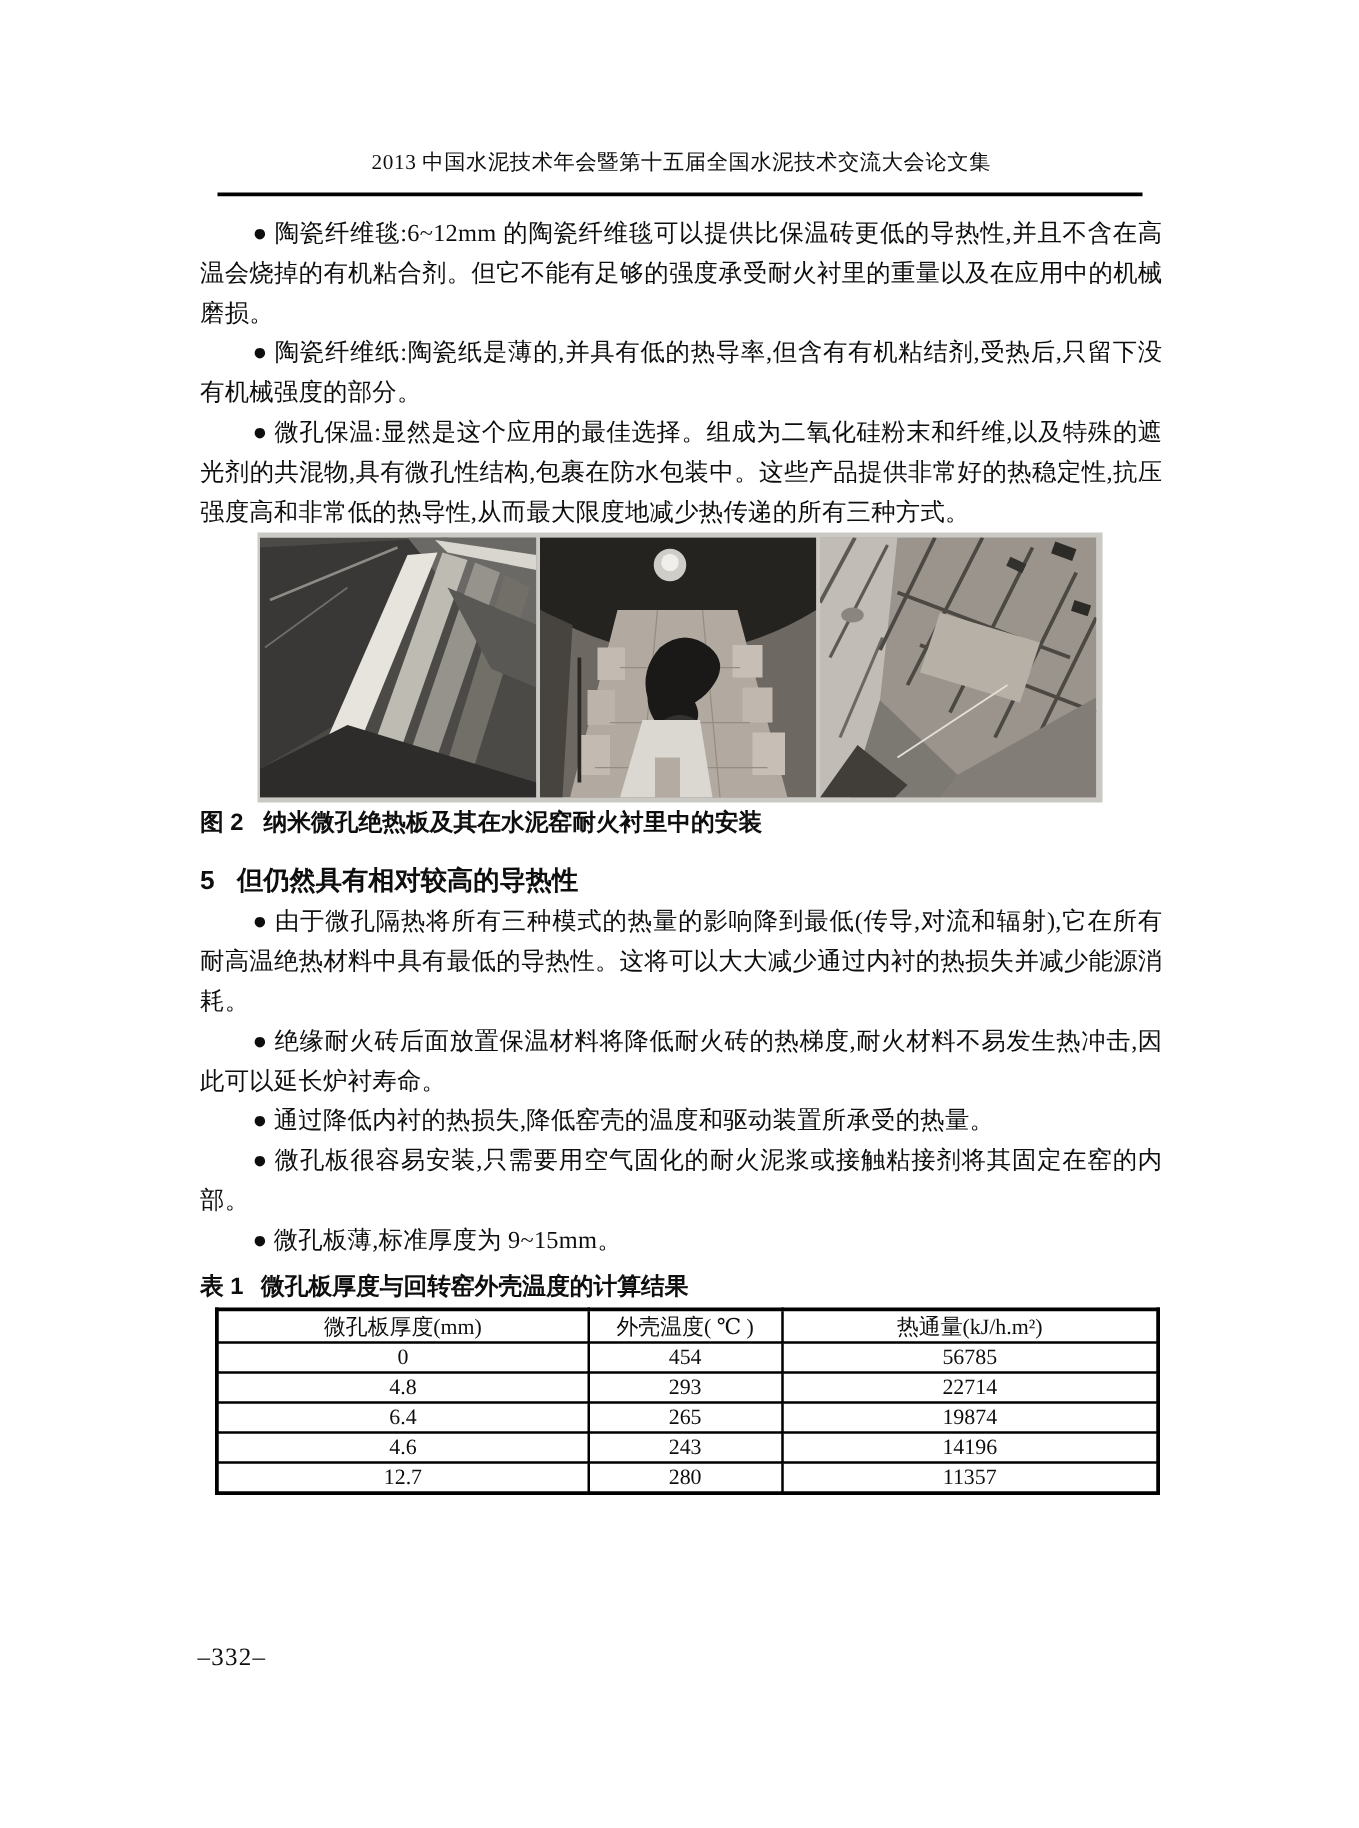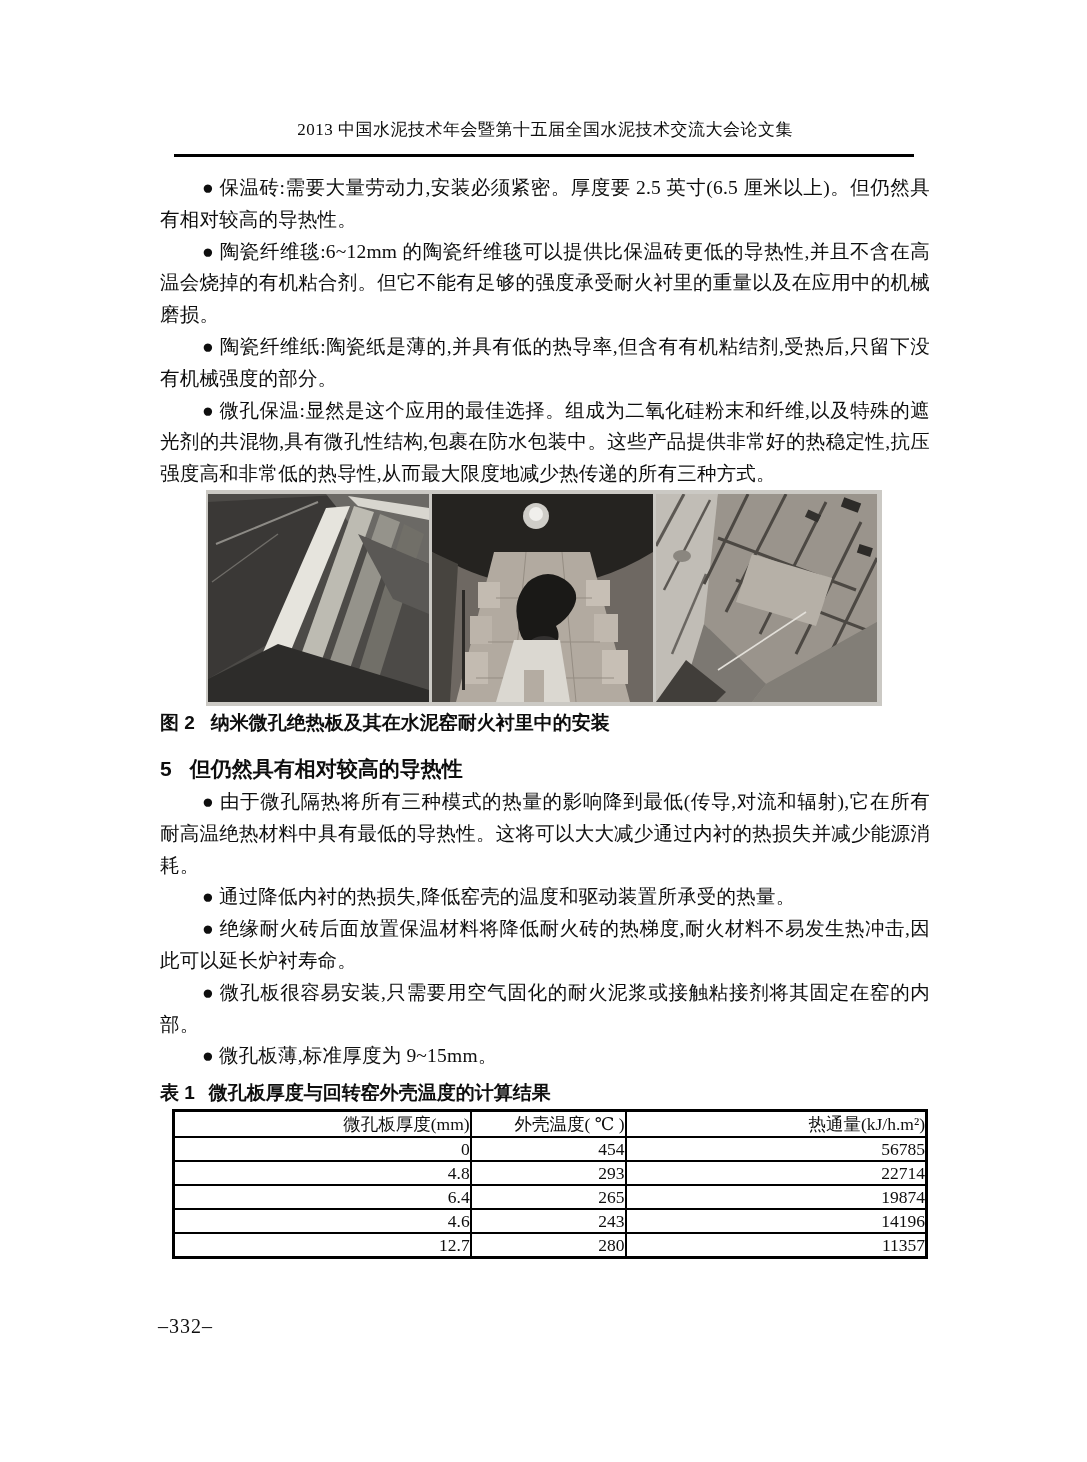--- a/index.html
+++ b/index.html
@@ -77,21 +77,21 @@
   table.data-table {
     margin:3px 0 0 12px;
     width:756px;
     border-collapse:collapse;
     table-layout:fixed;
     border:3px solid #000;
     font-size:17.5px;
   }
   table.data-table th, table.data-table td {
     border:2px solid #000;
-    text-align:right;
+    text-align:center;
     vertical-align:middle;
     font-weight:normal;
     height:22px;
     padding:0;
   }
   .col-thickness { width:39.5%; }
   .col-temp      { width:20.5%; }
   .col-flux      { width:40%; }
   .page-number {
     position:absolute;
@@ -103,21 +103,20 @@
 </style>
 </head>
 <body>
 
 <div class="text-col">
 
   <div class="header-title">2013 中国水泥技术年会暨第十五届全国水泥技术交流大会论文集</div>
   <div class="header-rule"></div>
 
   <div class="body-text">
-    <p class="bullet">● 保温砖:需要大量劳动力,安装必须紧密。厚度要 2.5 英寸(6.5 厘米以上)。但仍然具有相对较高的导热性。</p>
     <p class="bullet">● 陶瓷纤维毯:6~12mm 的陶瓷纤维毯可以提供比保温砖更低的导热性,并且不含在高温会烧掉的有机粘合剂。但它不能有足够的强度承受耐火衬里的重量以及在应用中的机械磨损。</p>
     <p class="bullet">● 陶瓷纤维纸:陶瓷纸是薄的,并具有低的热导率,但含有有机粘结剂,受热后,只留下没有机械强度的部分。</p>
     <p class="bullet">● 微孔保温:显然是这个应用的最佳选择。组成为二氧化硅粉末和纤维,以及特殊的遮光剂的共混物,具有微孔性结构,包裹在防水包装中。这些产品提供非常好的热稳定性,抗压强度高和非常低的热导性,从而最大限度地减少热传递的所有三种方式。</p>
   </div>
 
   <div class="figure-strip">
     <div class="photo">
       <svg viewBox="0 0 221 208" preserveAspectRatio="none">
         <rect width="221" height="208" fill="#4c4a47"></rect>
         <polygon points="0,8 150,0 60,150 0,185" fill="#3a3836"></polygon>
@@ -181,22 +180,22 @@
   <div class="figure-caption">
     <span class="fig-label">图 2</span><span>纳米微孔绝热板及其在水泥窑耐火衬里中的安装</span>
   </div>
 
   <div class="section-heading">
     <span class="sec-num">5</span><span>但仍然具有相对较高的导热性</span>
   </div>
 
   <div class="body-text2">
     <p class="bullet">● 由于微孔隔热将所有三种模式的热量的影响降到最低(传导,对流和辐射),它在所有耐高温绝热材料中具有最低的导热性。这将可以大大减少通过内衬的热损失并减少能源消耗。</p>
+    <p class="bullet">● 绝缘耐火砖后面放置保温材料将降低耐火砖的热梯度,耐火材料不易发生热冲击,因此可以延长炉衬寿命。</p>
     <p class="bullet">● 通过降低内衬的热损失,降低窑壳的温度和驱动装置所承受的热量。</p>
-    <p class="bullet">● 绝缘耐火砖后面放置保温材料将降低耐火砖的热梯度,耐火材料不易发生热冲击,因此可以延长炉衬寿命。</p>
     <p class="bullet">● 微孔板很容易安装,只需要用空气固化的耐火泥浆或接触粘接剂将其固定在窑的内部。</p>
     <p class="bullet">● 微孔板薄,标准厚度为 9~15mm。</p>
   </div>
 
   <div class="table-caption">
     <span class="tbl-label">表 1</span><span>微孔板厚度与回转窑外壳温度的计算结果</span>
   </div>
 
   <table class="data-table">
     <thead>

